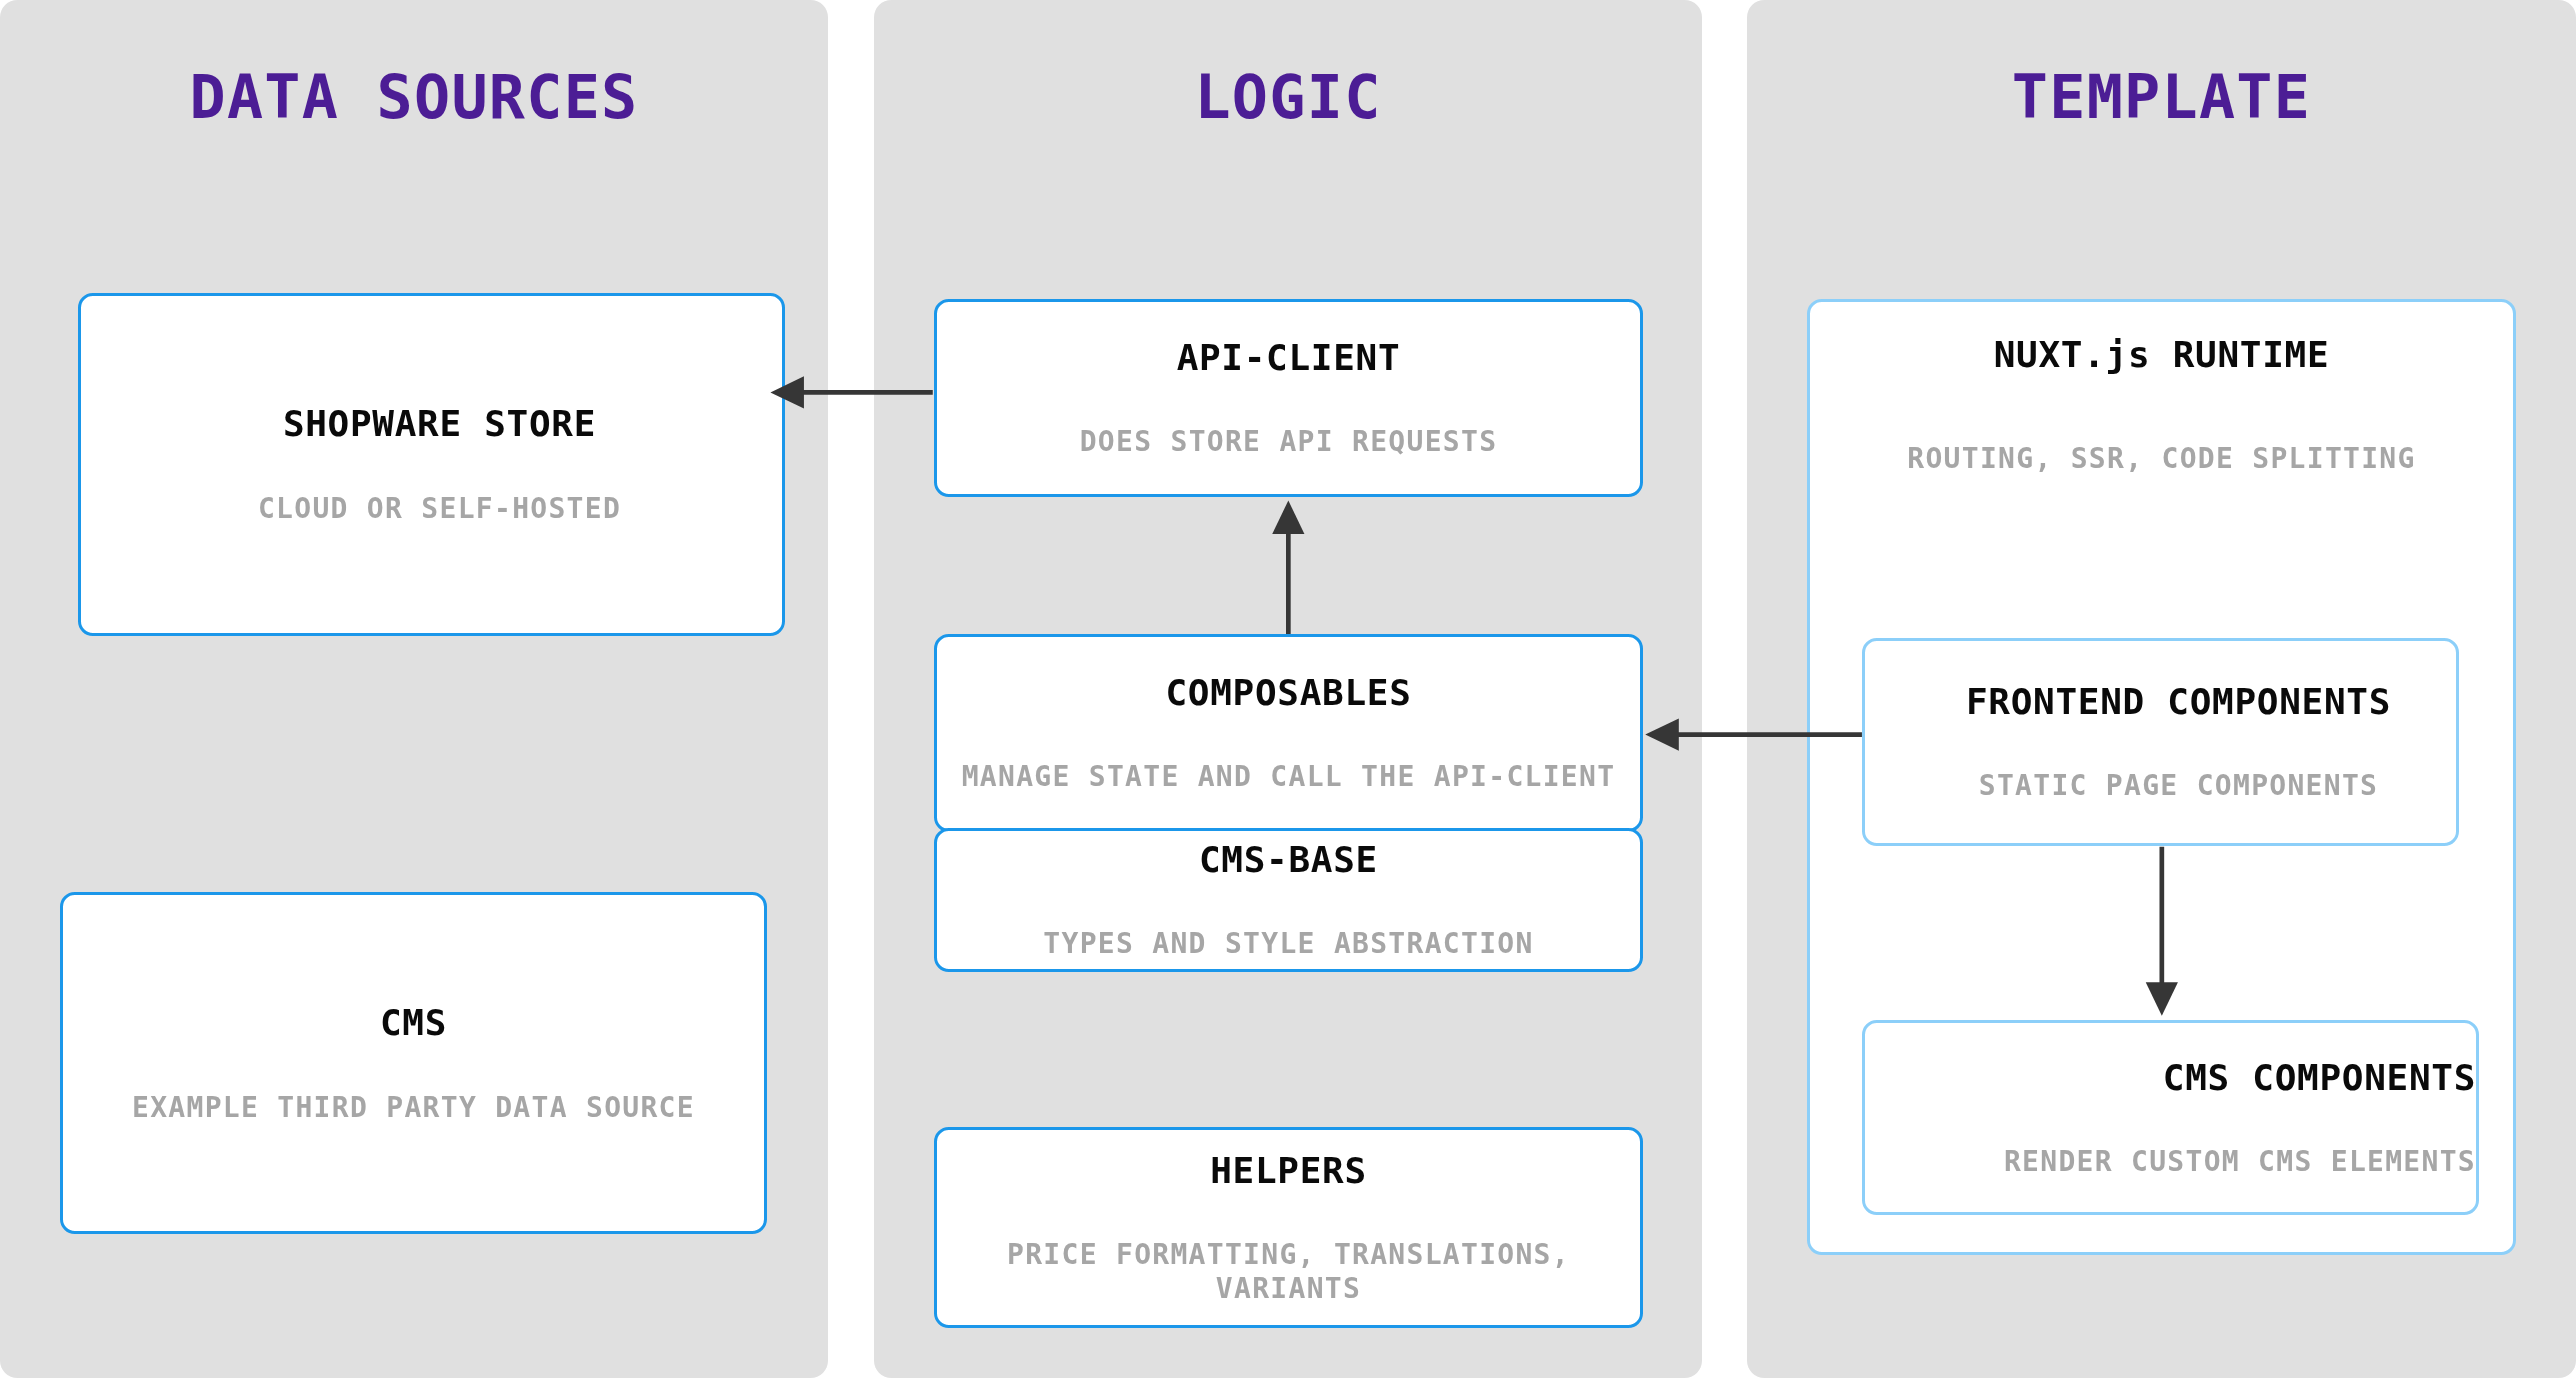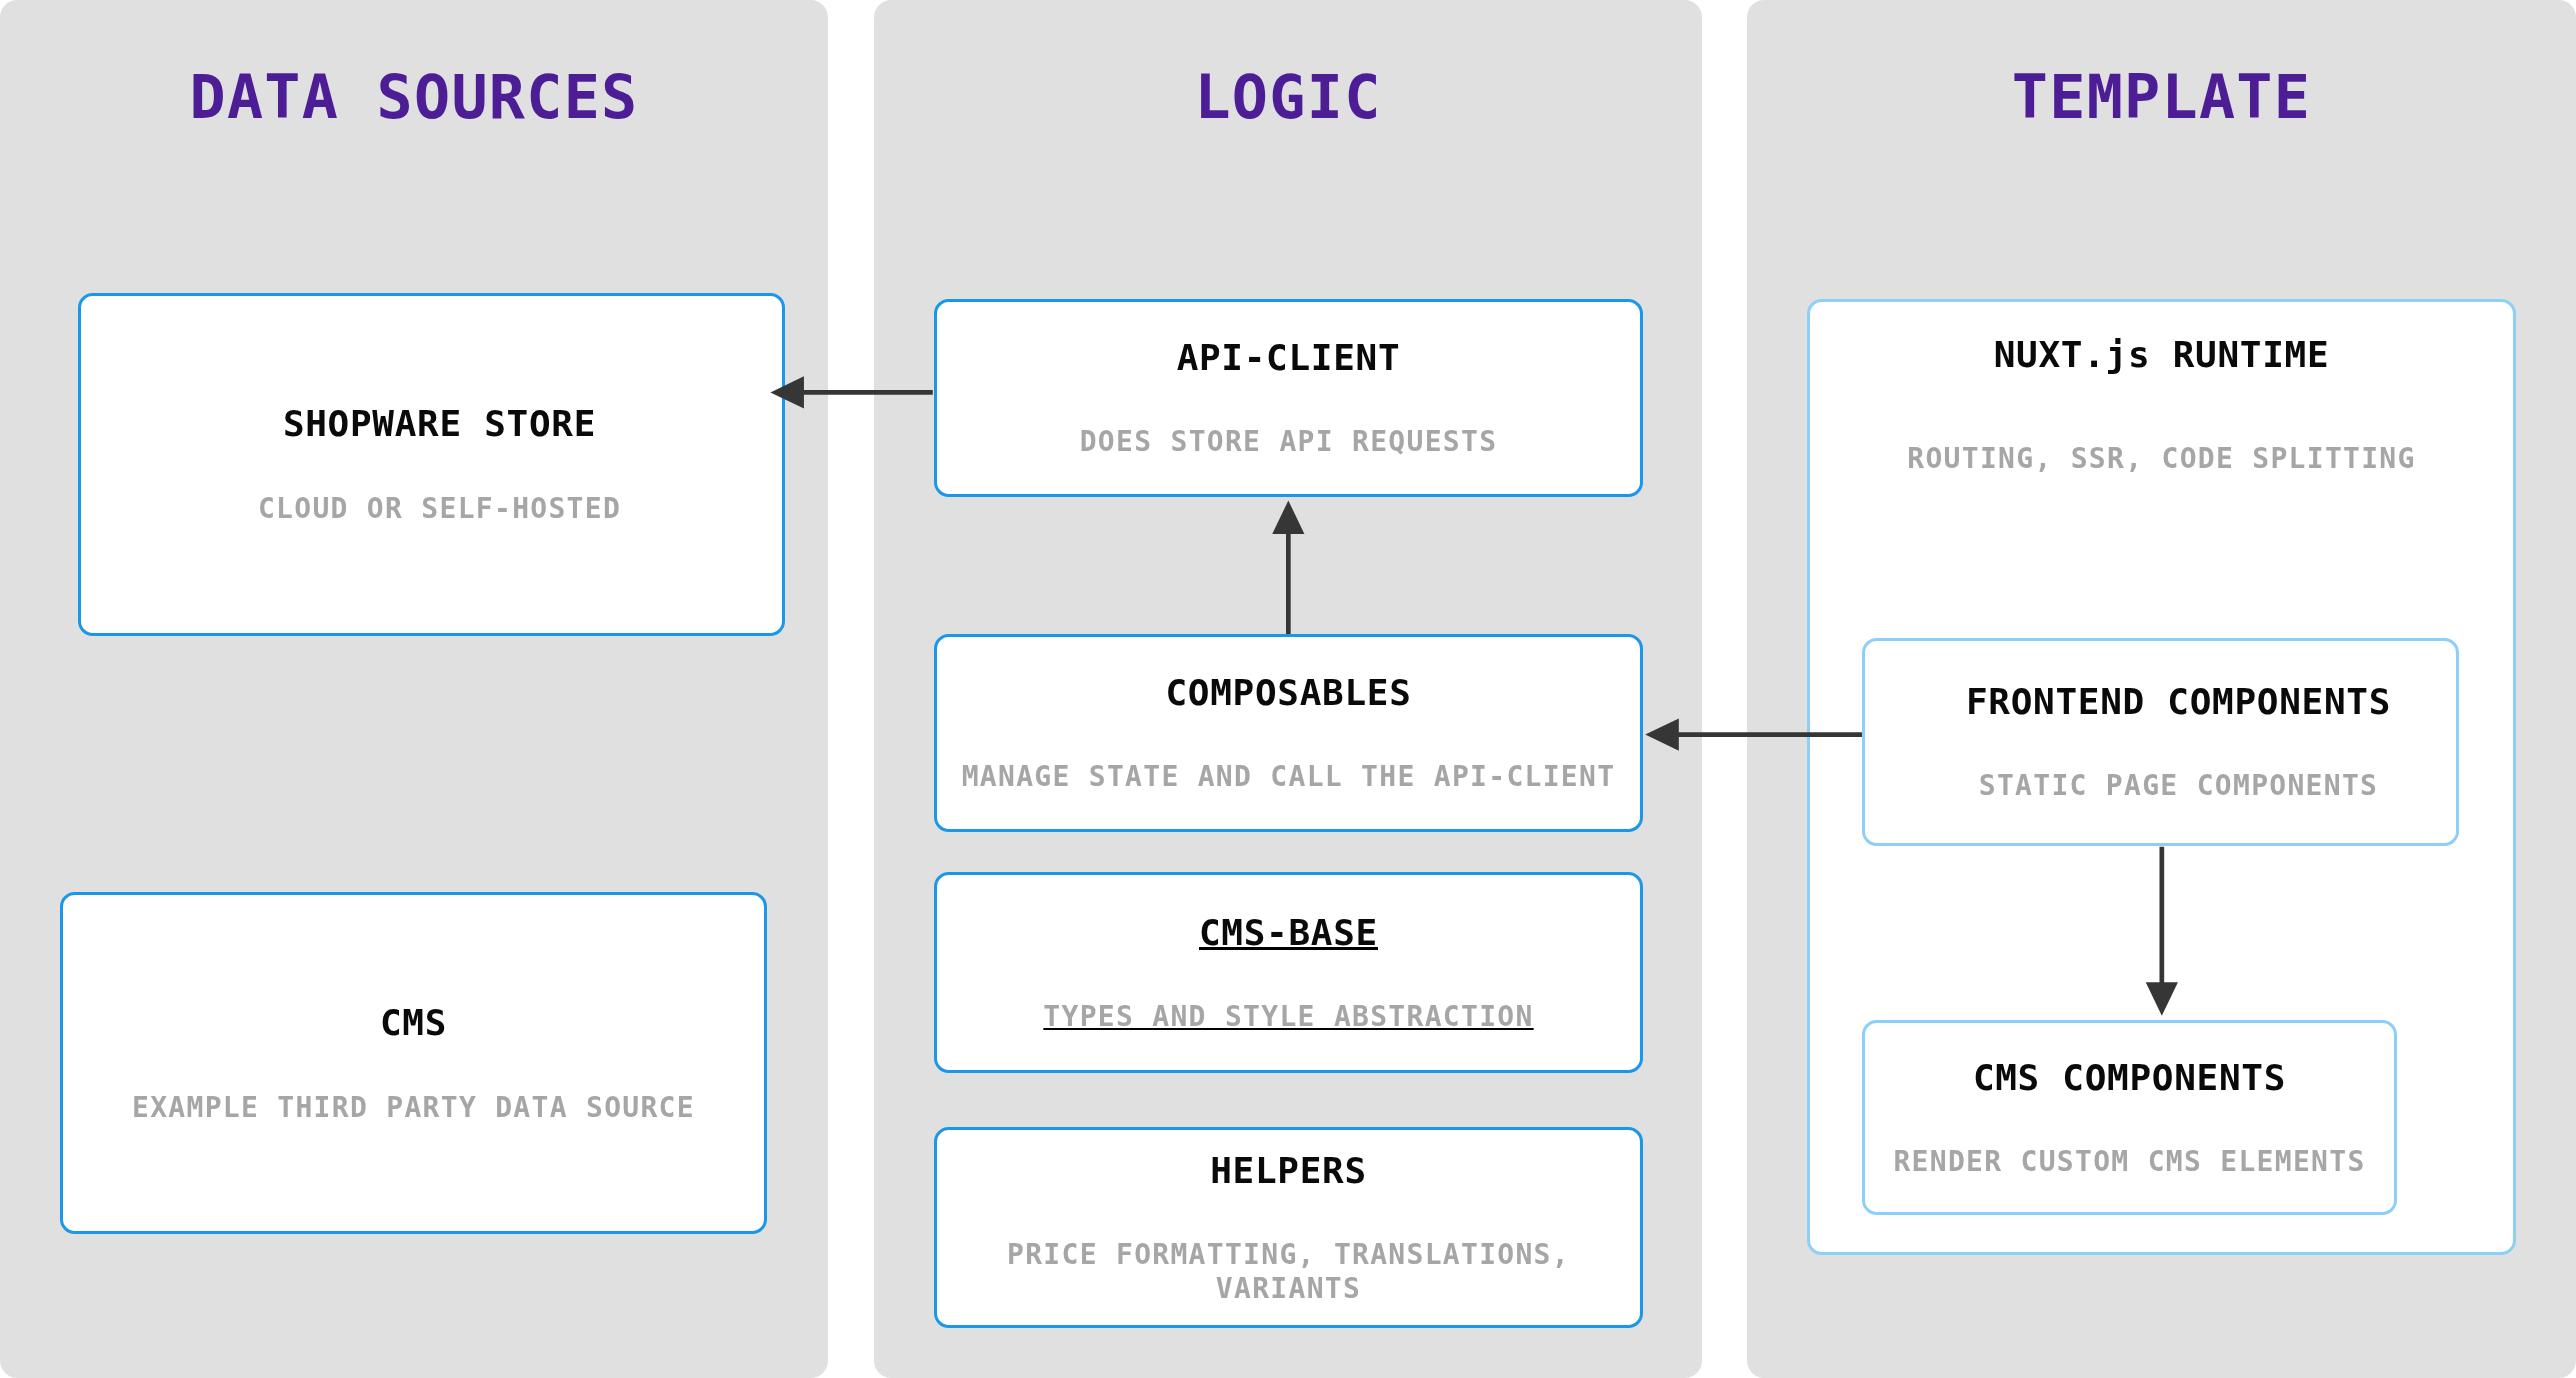--- a/index.html
+++ b/index.html
@@ -26,29 +26,29 @@
   .box-subtitle{font-size:28px;font-weight:bold;color:#a6a6a6;letter-spacing:1.3px;line-height:1.2;}
 
   
   #box-shopware-store{left:78px;top:293px;width:707px;height:343px;gap:48px;padding-left:16px;}
   #box-cms{left:60px;top:892px;width:707px;height:342px;gap:48px;}
 
   
   .logic-box{left:60px;width:709px;gap:47px;}
   #box-api-client{top:299px;height:198px;}
   #box-composables{top:634px;height:198px;}
-  #box-cms-base{top:872px;height:201px;text-decoration:underline;}
+  #box-cms-base{top:828px;height:144px;}
   #box-helpers{top:1127px;height:201px;}
 
   
   #box-nuxt-runtime{left:60px;top:299px;width:709px;height:956px;
     justify-content:flex-start;padding-top:32px;gap:0;}
   #box-nuxt-runtime > .box-subtitle{margin-top:67px;}
   #box-frontend-components{left:52px;top:336px;width:597px;height:208px;gap:47px;padding-left:36px;}
-  #box-cms-components{left:52px;top:718px;width:535px;height:195px;gap:47px;}
+  #box-cms-components{left:52px;top:718px;width:617px;height:195px;gap:47px;align-items:flex-end;}
 
   
   .arrows{position:absolute;inset:0;width:2576px;height:1378px;pointer-events:none;}
   .arrow-line{stroke:#363636;stroke-width:7;}
   .arrow-head{fill:#363636;}
 </style>
 </head>
 <body>
 
 <div class="page">

